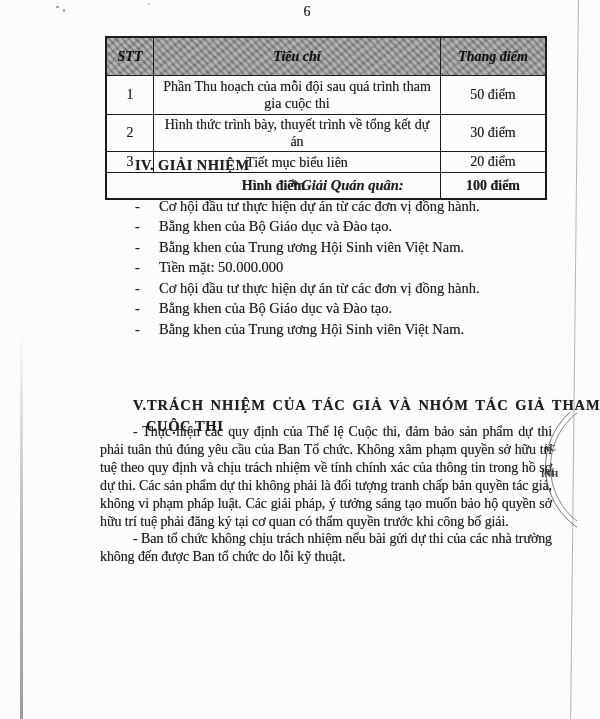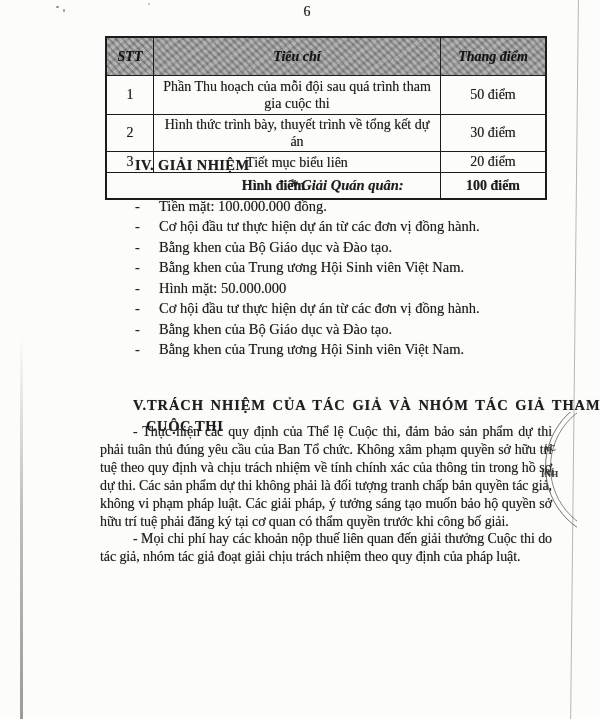--- a/index.html
+++ b/index.html
@@ -109,36 +109,35 @@
       <tr class="total">
         <td colspan="2" class="c">Hình điểm</td>
         <td class="c">100 điểm</td>
       </tr>
     </tbody>
   </table>
 
   <div class="siv">
     <div class="ln h4">IV. GIẢI NHIỆM</div>
     <div class="ln si">* Giải Quán quân:</div>
-    <div class="ln li"><span class="dash">-</span><span>Tiền mặt: 100.000.000 đồng.</span></div>
     <div class="ln li"><span class="dash">-</span><span>Cơ hội đầu tư thực hiện dự án từ các đơn vị đồng hành.</span></div>
     <div class="ln li"><span class="dash">-</span><span>Bằng khen của Bộ Giáo dục và Đào tạo.</span></div>
     <div class="ln li"><span class="dash">-</span><span>Bằng khen của Trung ương Hội Sinh viên Việt Nam.</span></div>
-    <div class="ln li"><span class="dash">-</span><span>Hình mặt: 50.000.000</span></div>
+    <div class="ln li"><span class="dash">-</span><span>Tiền mặt: 50.000.000</span></div>
     <div class="ln li"><span class="dash">-</span><span>Cơ hội đầu tư thực hiện dự án từ các đơn vị đồng hành.</span></div>
     <div class="ln li"><span class="dash">-</span><span>Bằng khen của Bộ Giáo dục và Đào tạo.</span></div>
     <div class="ln li"><span class="dash">-</span><span>Bằng khen của Trung ương Hội Sinh viên Việt Nam.</span></div>
   </div>
 
   <div class="sv-h1">V.TRÁCH NHIỆM CỦA TÁC GIẢ VÀ NHÓM TÁC GIẢ THAM DỰ</div>
   <div class="sv-h2">CUỘC THI</div>
 
   <div class="sv-paras">
     <p>- Thực hiện các quy định của Thể lệ Cuộc thi, đảm bảo sản phẩm dự thi phải tuân thủ đúng yêu cầu của Ban Tổ chức. Không xâm phạm quyền sở hữu trí tuệ theo quy định và chịu trách nhiệm về tính chính xác của thông tin trong hồ sơ dự thi. Các sản phẩm dự thi không phải là đối tượng tranh chấp bản quyền tác giả, không vi phạm pháp luật. Các giải pháp, ý tưởng sáng tạo muốn bảo hộ quyền sở hữu trí tuệ phải đăng ký tại cơ quan có thẩm quyền trước khi công bố giải.</p>
-    <p>- Mọi chi phí hay các khoản nộp thuế liên quan đến giải thưởng Cuộc thi do tác giả, nhóm tác giả đoạt giải chịu trách nhiệm theo quy định của pháp luật.</p>
+    <p>- Ban tổ chức không chịu trách nhiệm nếu bài gửi dự thi của các nhà trường không đến được Ban tổ chức do lỗi kỹ thuật.</p>
   </div>
 
   <div class="edge-line"></div>
   <div class="streak"></div>
   <div class="speck" style="left:56px;top:6px;width:3px;height:2px;opacity:.6"></div>
   <div class="speck" style="left:63px;top:9px;width:2px;height:3px;opacity:.55"></div>
   <div class="speck" style="left:148px;top:3px;width:2px;height:2px;opacity:.4"></div>
 
   <div class="stamp-clip">
     <div class="stamp-ring ring-outer"></div>

